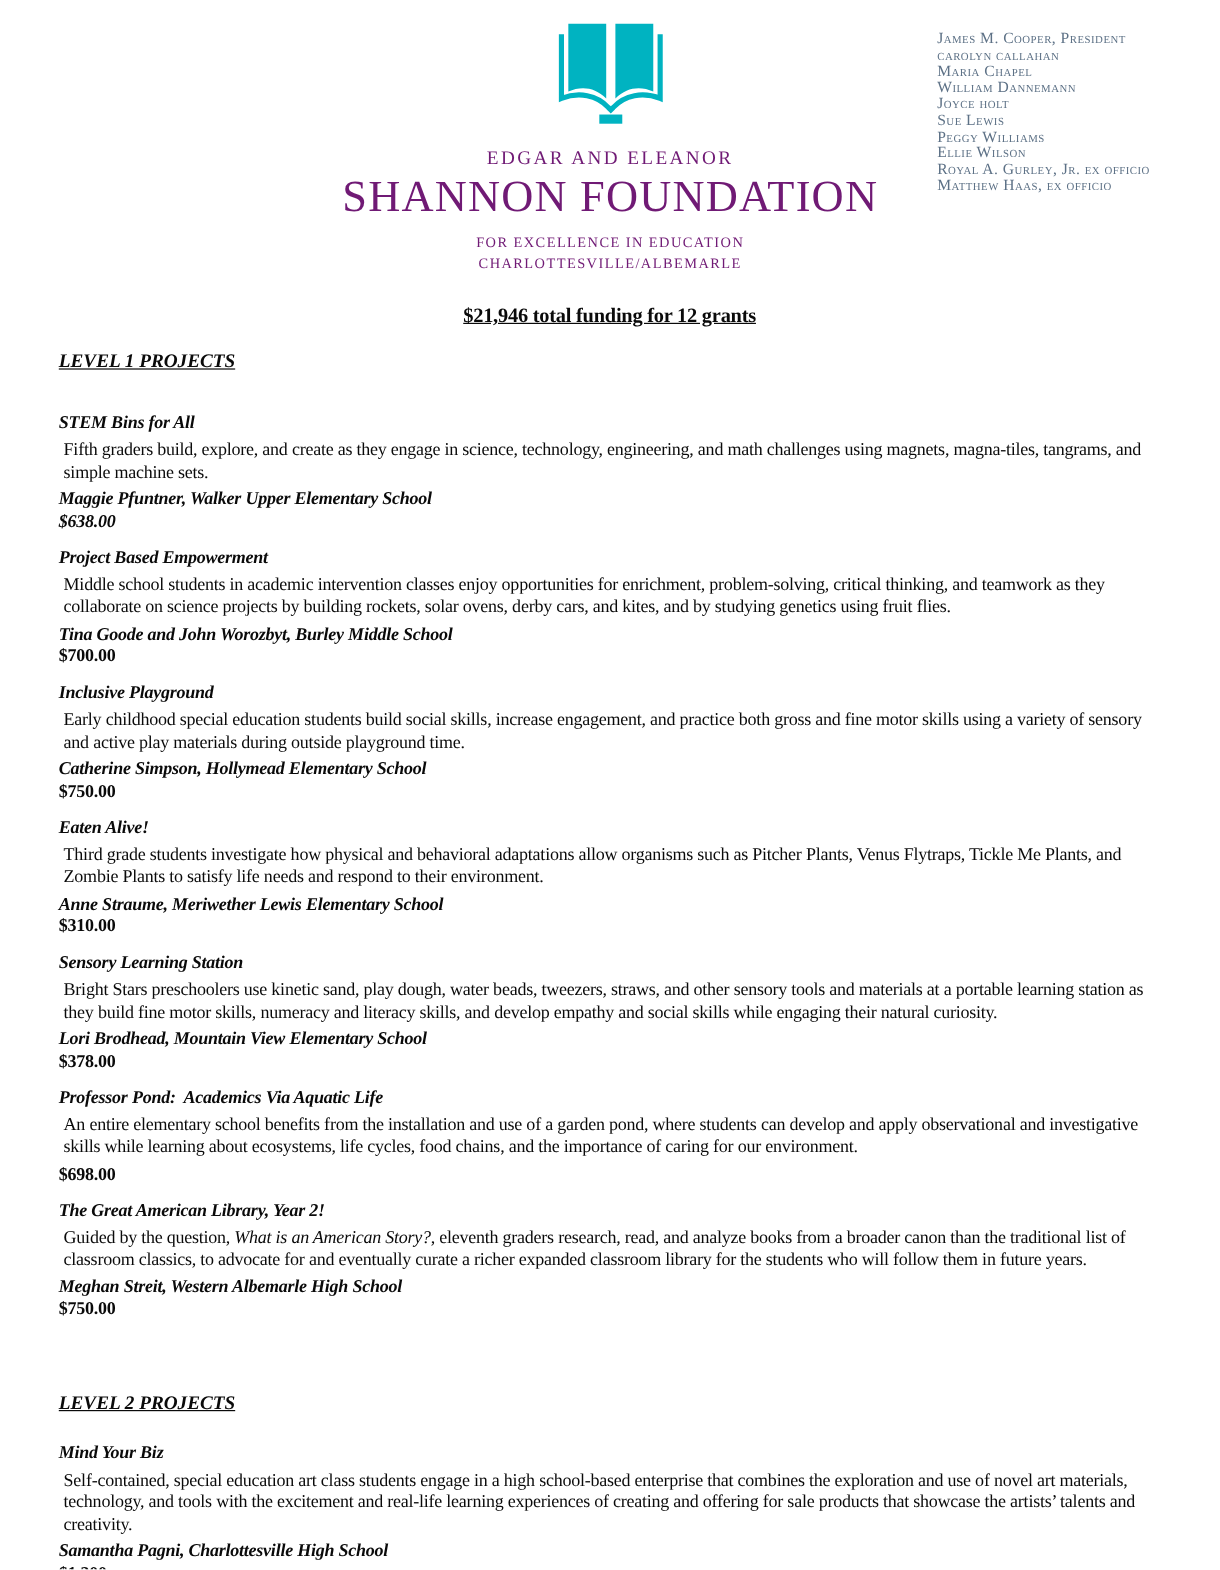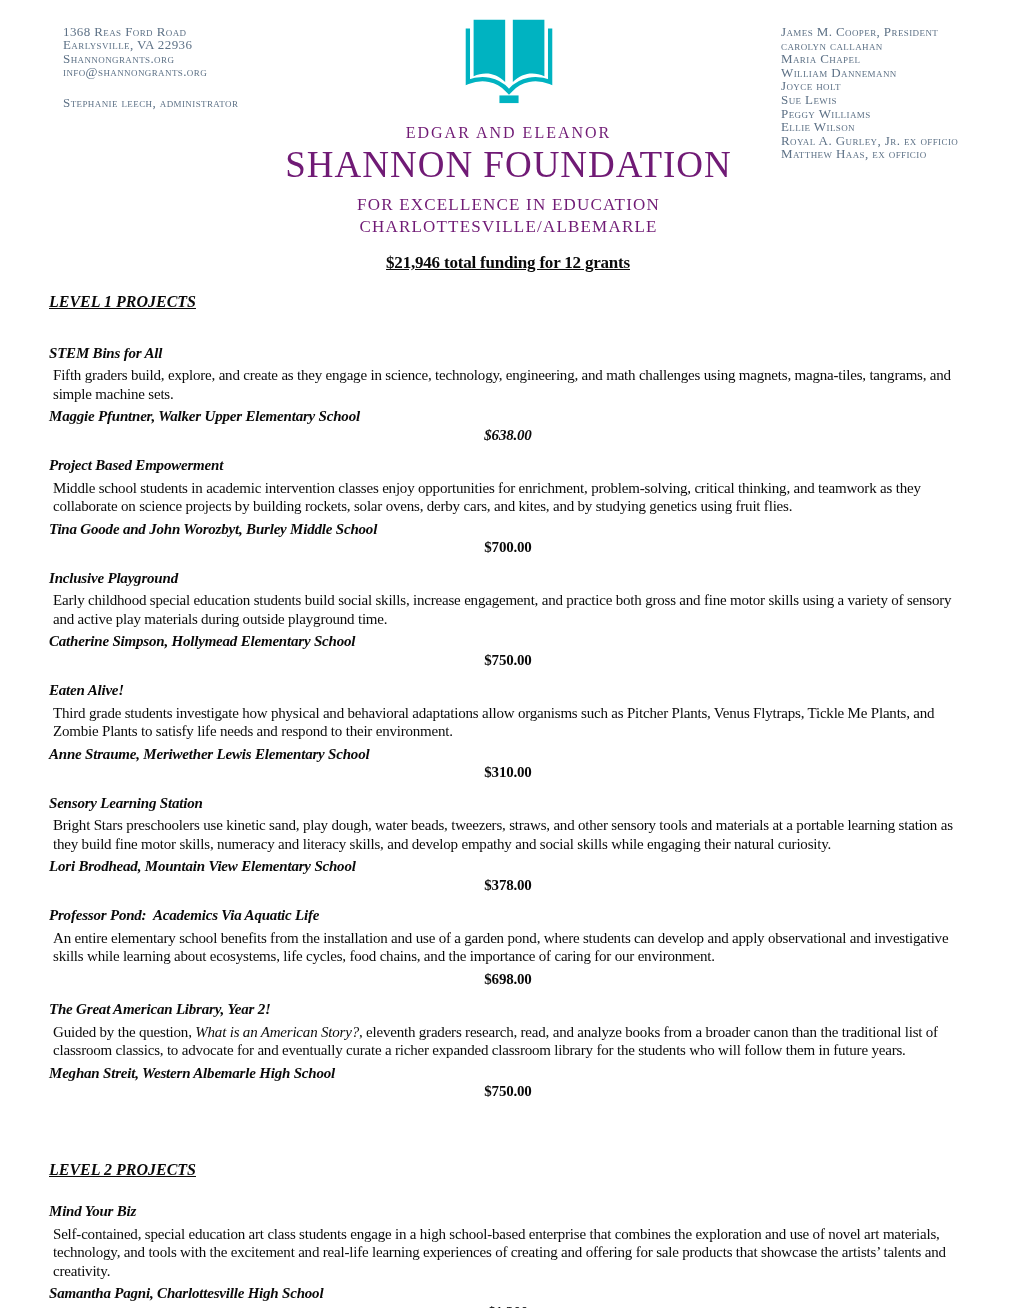--- a/index.html
+++ b/index.html
@@ -29,21 +29,21 @@
   .lh-admin { margin-top: 17px; }
   .lh-center {
     position: absolute; left: 0; right: 0; top: 17px;
     text-align: center;
     color: #701a75;
   }
   .logo-wrap { height: 90px; }
   .logo-svg { width: 98px; height: 88px; }
   .org-line1 { font-size: 16px; letter-spacing: 2px; margin-top: 17px; }
   .org-name  { font-size: 37px; letter-spacing: 1px; margin-top: 1px; }
-  .org-tagline, .org-location { font-size: 17px; letter-spacing: 1.2px; }
+  .org-tagline, .org-location { font-size: 12px; letter-spacing: 1.2px; }
   .org-tagline { margin-top: 9px; }
   .org-location { margin-top: 2px; }
 
   
   .doc-body {
     position: absolute;
     top: 245px; left: 49px; right: 50px;
     font-size: 15px;
     line-height: 18.5px;
     letter-spacing: -0.2px;
@@ -62,39 +62,30 @@
   .section:first-of-type .section-heading { margin-top: 20px; }
   .section + .section { padding-top: 48px; }
   .projects { margin-top: 32px; }
   .section + .section .projects { margin-top: 23px; }
 
   .project { margin-bottom: 12px; }
   .proj-title { font-weight: bold; font-style: italic; white-space: pre-wrap; }
   .proj-desc { margin: 4px; }
   .desc-italic { font-style: italic; }
   .proj-recipient { font-weight: bold; font-style: italic; }
-  .proj-amount { font-weight: bold; text-align: center; }
+  .proj-amount { font-weight: bold; }
   .proj-amount.amount-italic { font-style: italic; }
 </style>
 </head>
 <body>
 
 <div class="page">
 
   <div class="letterhead">
 
-    <div class="lh-side lh-left">
-      <div>
-          <div class="lh-line">1368 Reas Ford Road</div>
-          <div class="lh-line">Earlysville, VA 22936</div>
-          <div class="lh-line">Shannongrants.org</div>
-          <div class="lh-line">info@shannongrants.org</div>
-        </div>
-      <div class="lh-admin">Stephanie leech, administrator</div>
-    </div>
 
     <div class="lh-side lh-right">
       <div>
           <div class="lh-line">James M. Cooper, President</div>
           <div class="lh-line">carolyn callahan</div>
           <div class="lh-line">Maria Chapel</div>
           <div class="lh-line">William Dannemann</div>
           <div class="lh-line">Joyce holt</div>
           <div class="lh-line">Sue Lewis</div>
           <div class="lh-line">Peggy Williams</div>

